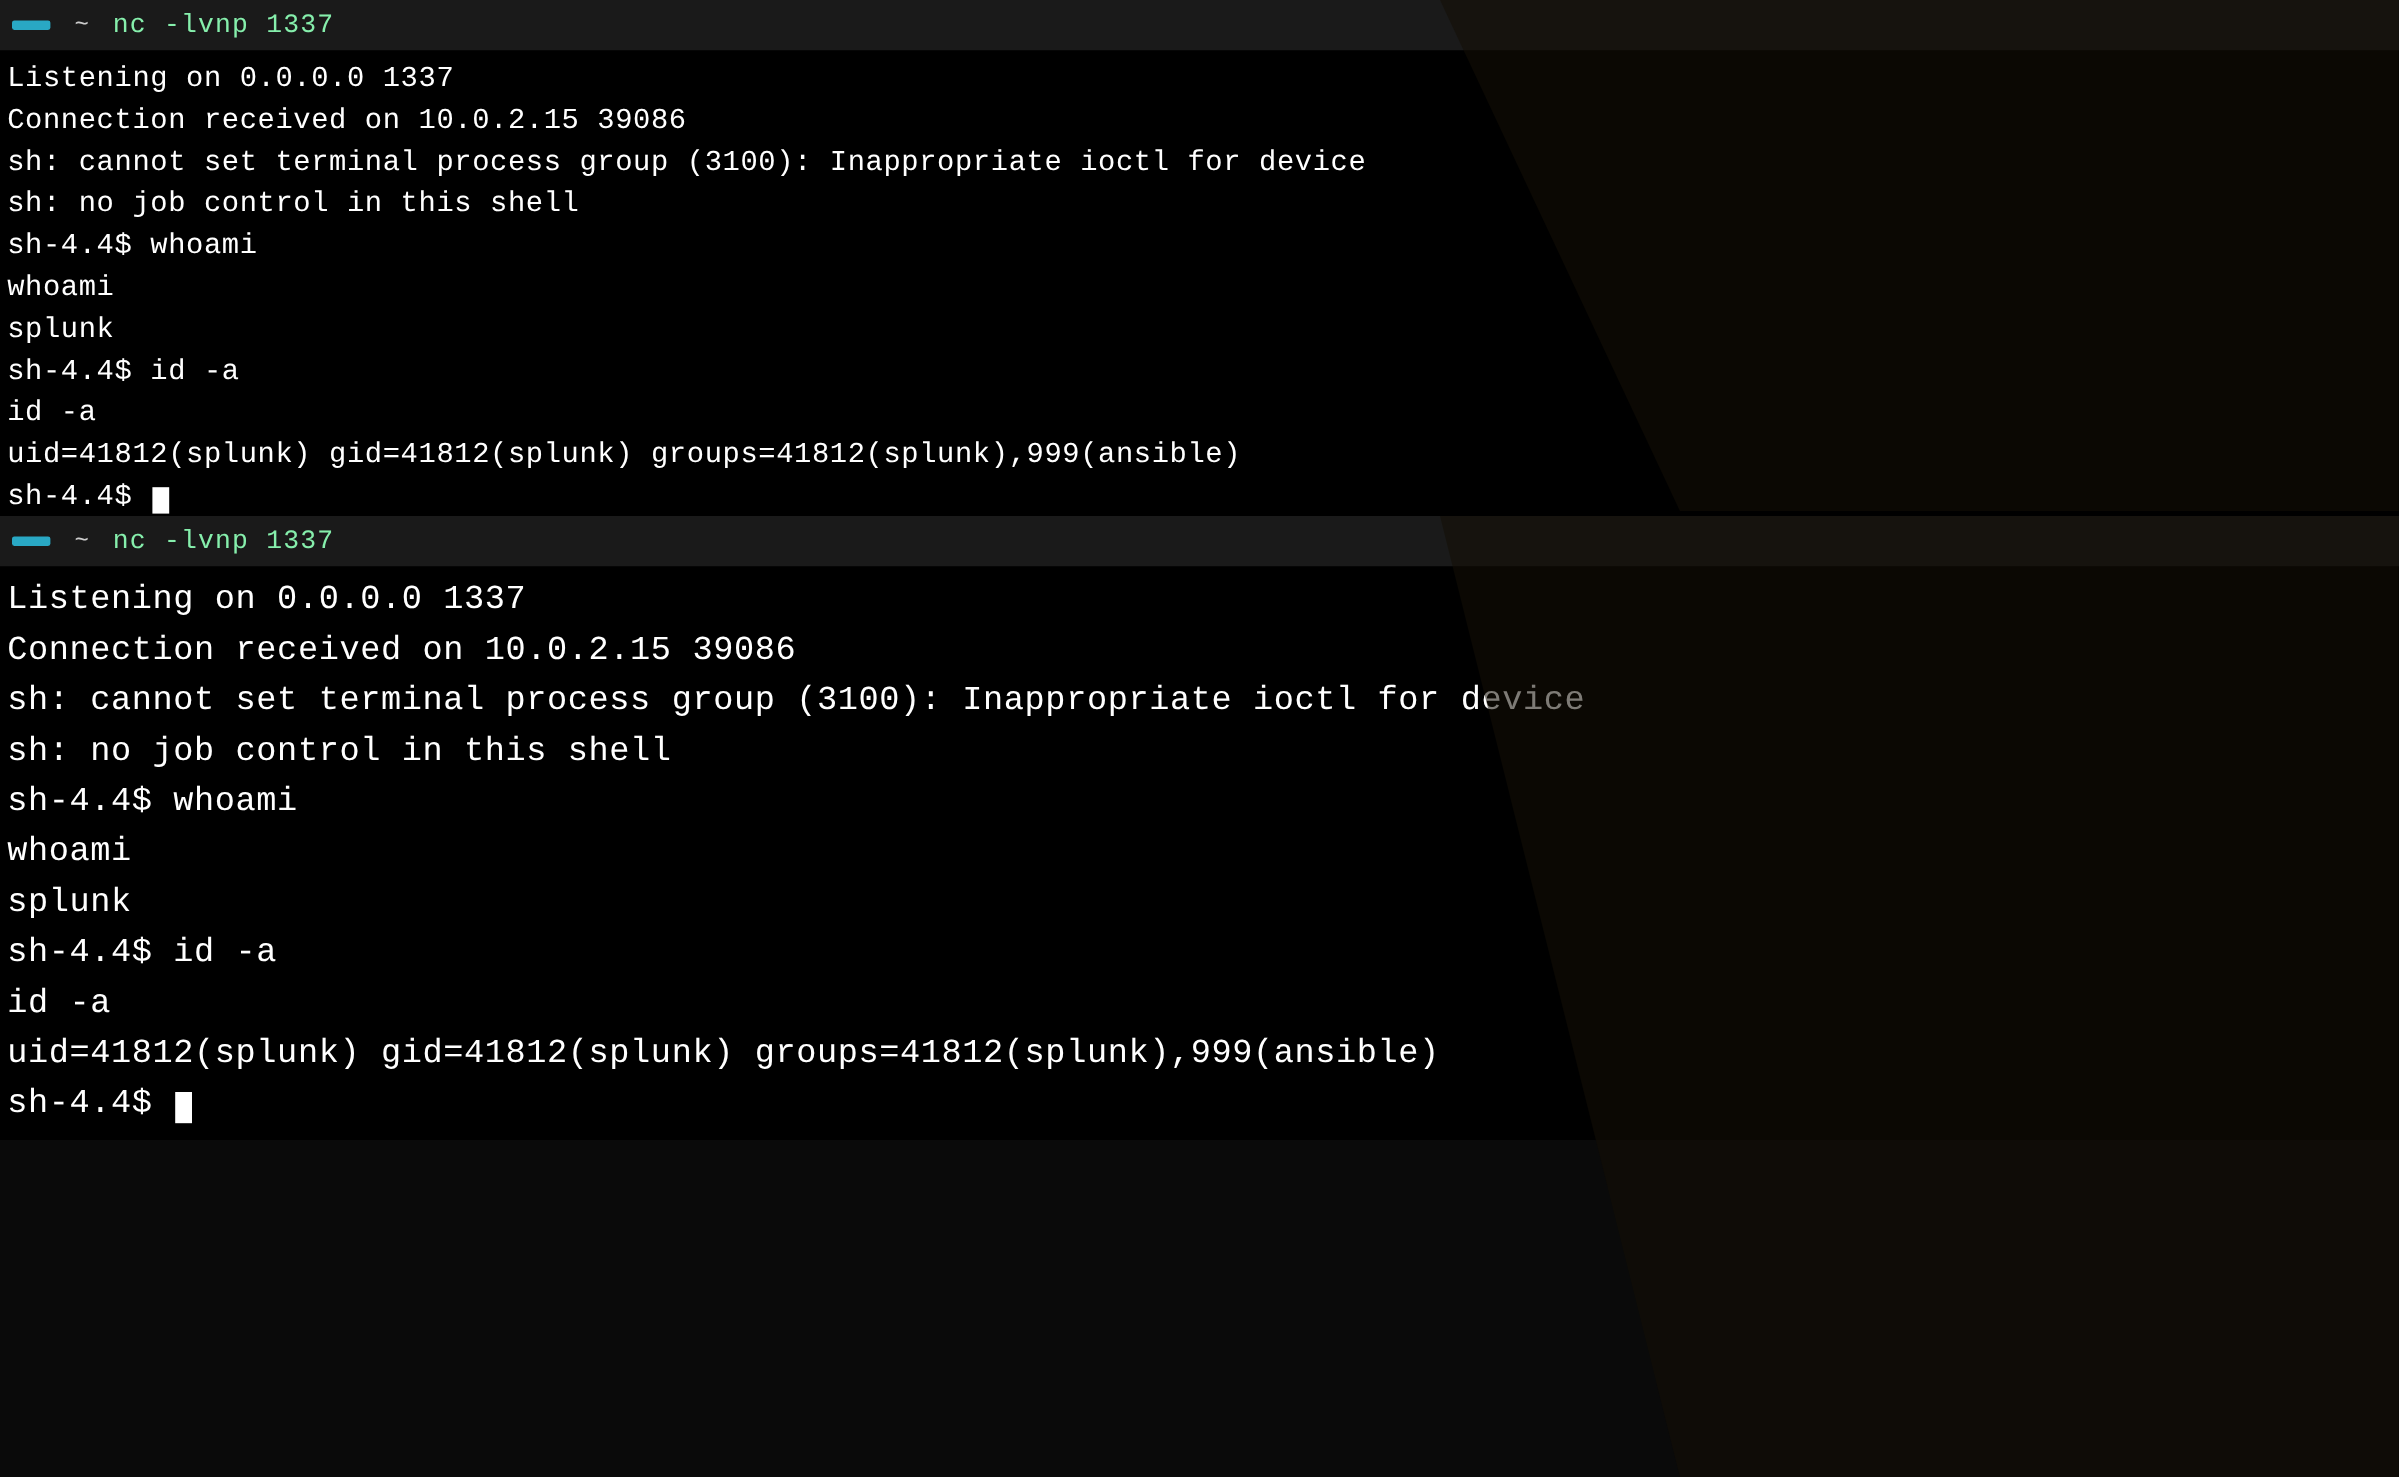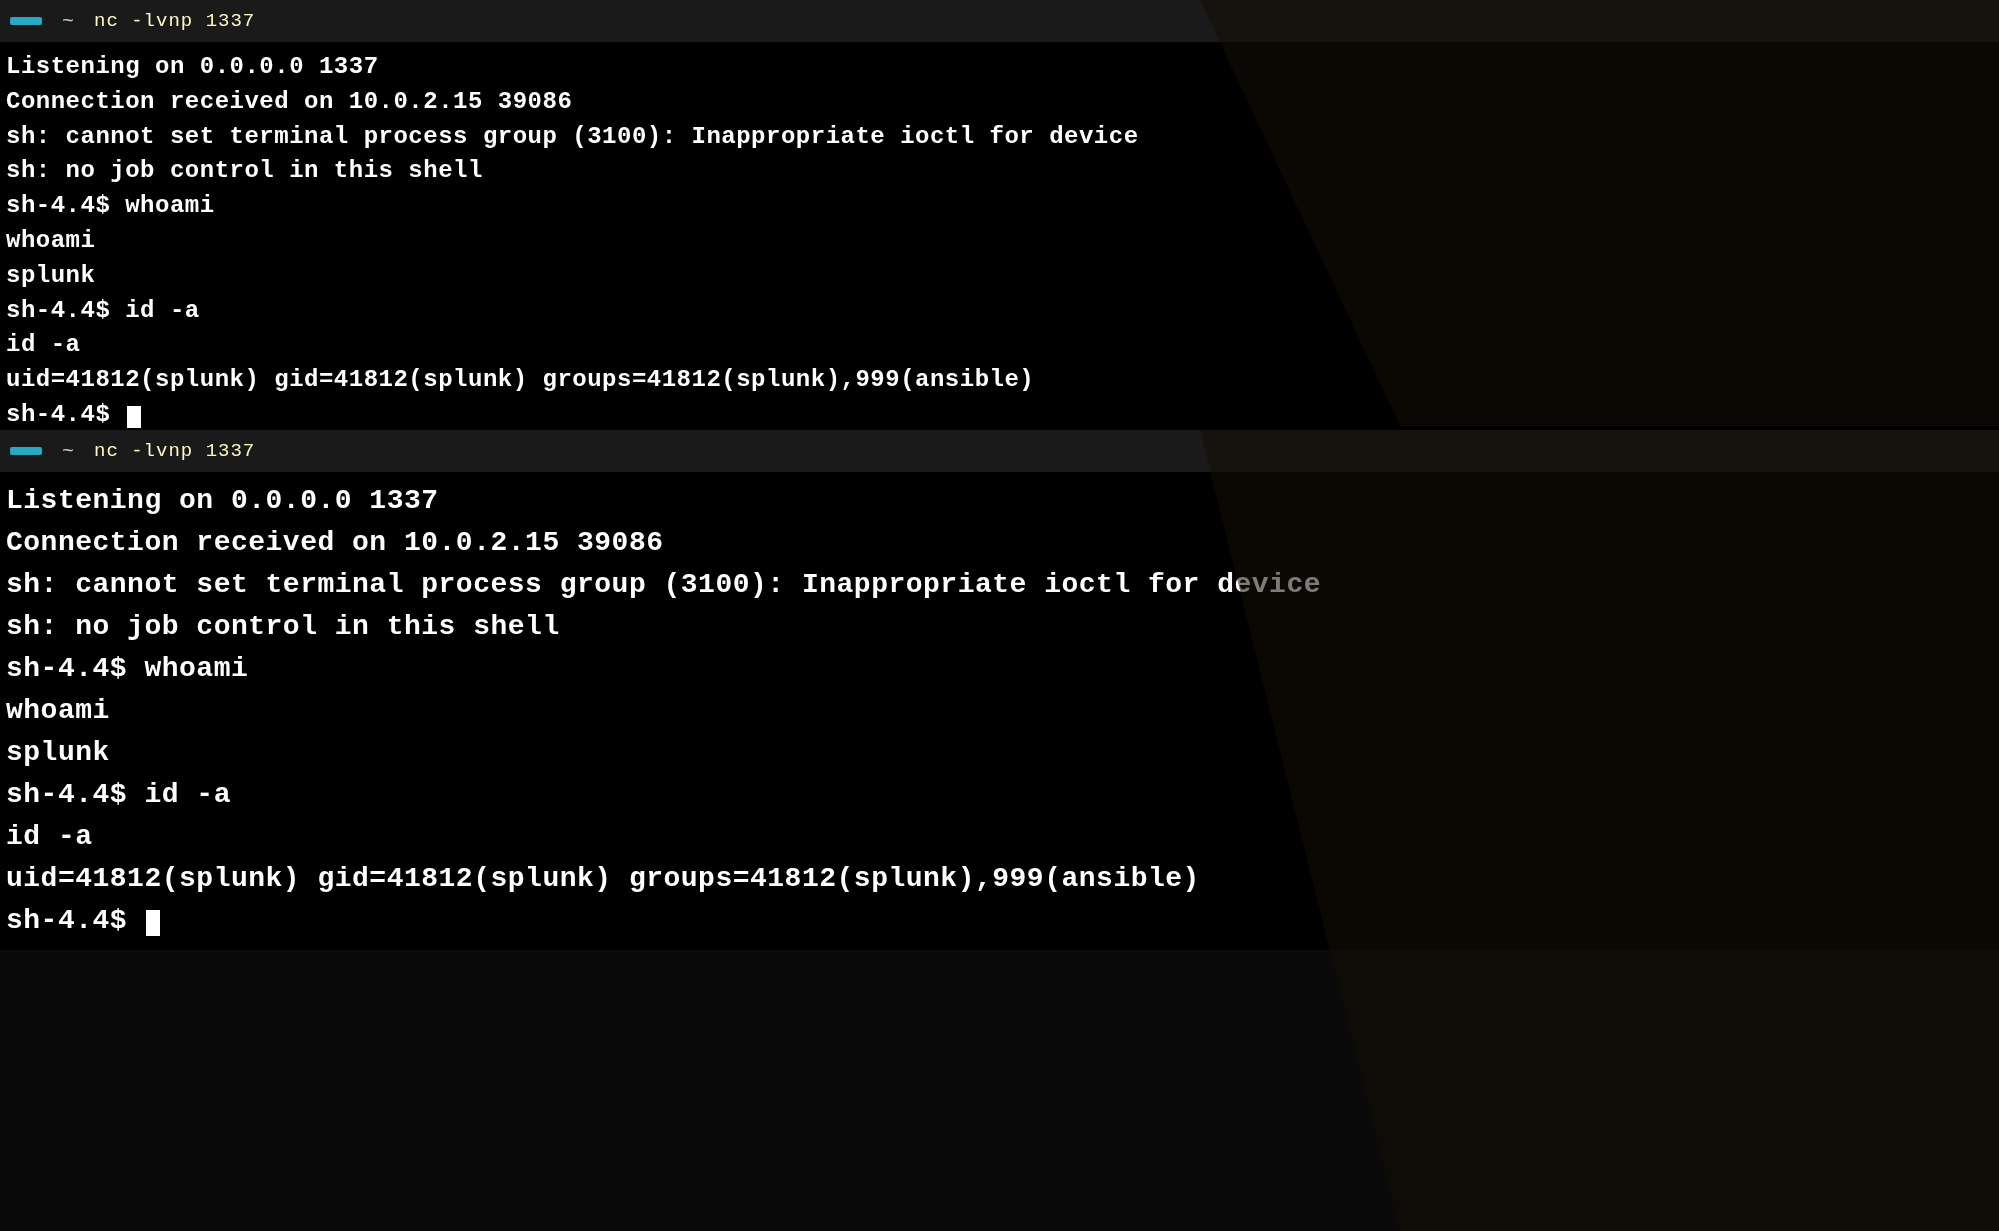--- a/index.html
+++ b/index.html
@@ -53,40 +53,39 @@
     }
 
     .tab-tilde {
       color: #cccccc;
       font-size: 20px;
       padding: 4px 10px;
       font-family: 'Courier New', Courier, monospace;
     }
 
     .title-bar-cmd {
-      color: #fef9c3;
-      font-size: 19px;
+      color: #86efac;
+      font-size: 22px;
       font-family: 'Courier New', Courier, monospace;
       letter-spacing: 1px;
     }
 
     .terminal-body {
       padding: 8px 6px;
       background-color: #000000;
       color: #ffffff;
       font-size: 24px;
       line-height: 1.45;
       font-family: 'Courier New', Courier, monospace;
       letter-spacing: 0.5px;
     }
 
     .terminal-body .line {
       display: block;
       white-space: pre;
-      font-weight: bold;
     }
 
     .cursor {
       display: inline-block;
       width: 14px;
       height: 22px;
       background-color: #ffffff;
       vertical-align: text-bottom;
       margin-left: 2px;
     }

